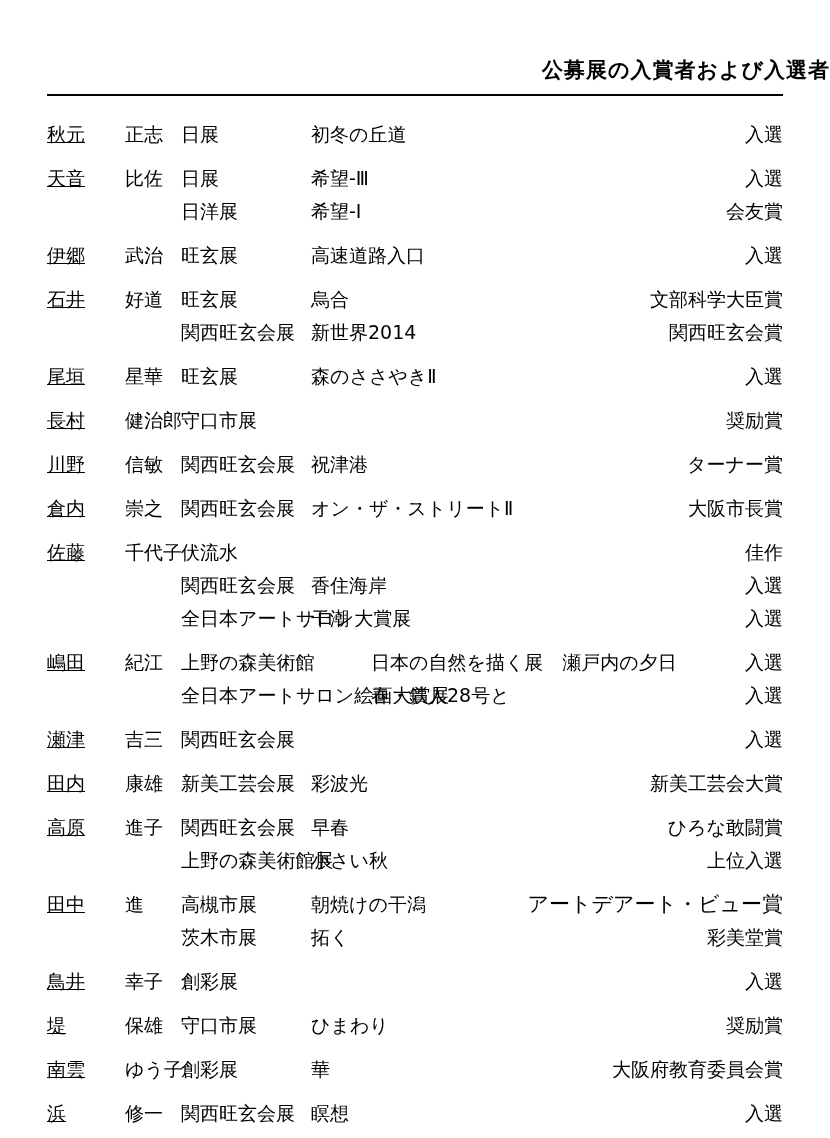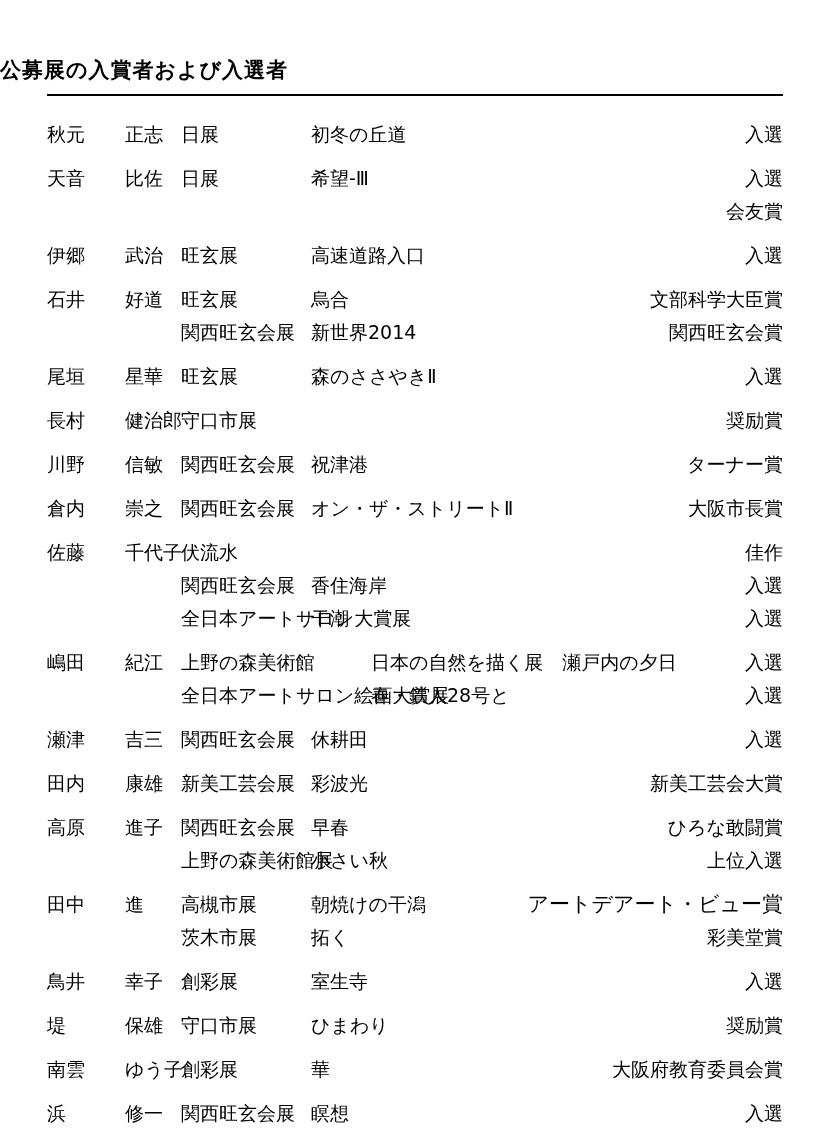--- a/index.html
+++ b/index.html
@@ -16,21 +16,21 @@
     overflow: hidden;
   }
   .page {
     width: 830px;
     height: 1138px;
     box-sizing: border-box;
     padding: 0;
     position: relative;
   }
   .title {
-    text-align: left;
+    text-align: right;
     font-size: 21px;
     font-weight: bold;
     letter-spacing: 1px;
     margin: 0;
     padding-top: 56px;
     padding-bottom: 10px;
   }
   .rule {
     width: 736px;
     margin: 0 auto;
@@ -52,20 +52,21 @@
     align-items: baseline;
     height: 33px;
     font-size: 19px;
     line-height: 33px;
     white-space: nowrap;
   }
   .c-surname {
     width: 78px;
     flex: 0 0 78px;
     overflow: visible;
+    text-decoration: underline;
   }
   .c-given {
     width: 56px;
     flex: 0 0 56px;
     overflow: visible;
   }
   .c-exhibit {
     width: 130px;
     flex: 0 0 130px;
     overflow: visible;
@@ -115,20 +116,22 @@
         <div class="row">
           <div class="c-surname">天音</div>
           <div class="c-given">比佐</div>
           <div class="c-exhibit">日展</div>
           <div class="c-work">希望-Ⅲ</div>
           <div class="c-award">入選</div>
         </div>
         <div class="row sub">
           <div class="c-surname">天音</div>
           <div class="c-given">比佐</div>
+          <div class="c-exhibit">日洋展</div>
+          <div class="c-work">希望-Ⅰ</div>
           <div class="c-award">会友賞</div>
         </div>
       </div>
       <div class="entry-gap"></div>
       <div class="entry">
         <div class="row">
           <div class="c-surname">伊郷</div>
           <div class="c-given">武治</div>
           <div class="c-exhibit">旺玄展</div>
           <div class="c-work">高速道路入口</div>
@@ -230,21 +233,20 @@
           <div class="c-work">春・鉄人28号と</div>
           <div class="c-award">入選</div>
         </div>
       </div>
       <div class="entry-gap"></div>
       <div class="entry">
         <div class="row">
           <div class="c-surname">瀬津</div>
           <div class="c-given">吉三</div>
           <div class="c-exhibit">関西旺玄会展</div>
-          <div class="c-work">休耕田</div>
           <div class="c-award">入選</div>
         </div>
       </div>
       <div class="entry-gap"></div>
       <div class="entry">
         <div class="row">
           <div class="c-surname">田内</div>
           <div class="c-given">康雄</div>
           <div class="c-exhibit">新美工芸会展</div>
           <div class="c-work">彩波光</div>
@@ -284,21 +286,20 @@
           <div class="c-work">拓く</div>
           <div class="c-award">彩美堂賞</div>
         </div>
       </div>
       <div class="entry-gap"></div>
       <div class="entry">
         <div class="row">
           <div class="c-surname">鳥井</div>
           <div class="c-given">幸子</div>
           <div class="c-exhibit">創彩展</div>
-          <div class="c-work">室生寺</div>
           <div class="c-award">入選</div>
         </div>
       </div>
       <div class="entry-gap"></div>
       <div class="entry">
         <div class="row">
           <div class="c-surname">堤</div>
           <div class="c-given">保雄</div>
           <div class="c-exhibit">守口市展</div>
           <div class="c-work">ひまわり</div>

